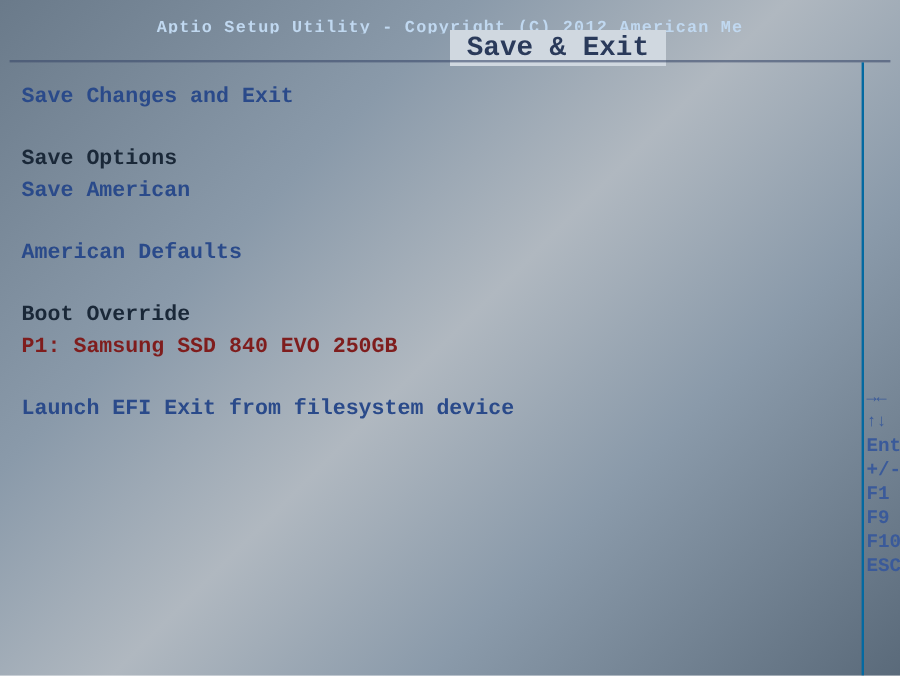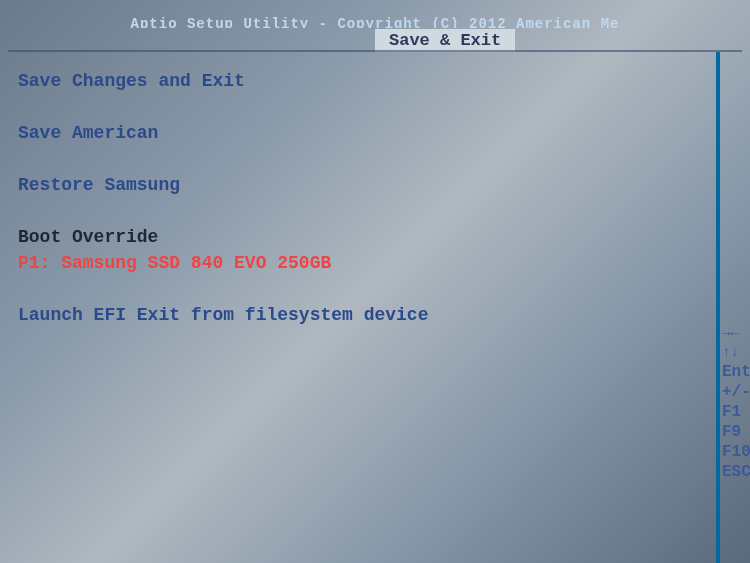--- a/index.html
+++ b/index.html
@@ -35,50 +35,50 @@
     }
     .tab-row {
       display: flex;
       position: absolute;
       left: 0;
     }
     .tab {
       padding: 2px 10px;
       color: #1a2838;
       opacity: 0.35;
-      font-size: 17px;
+      font-size: 23px;
     }
     .tab.active {
       background: #d0d8e0;
       color: #2a3a5a;
       opacity: 1;
       padding: 2px 14px;
       margin-left: 375px;
     }
     .main-area {
       display: flex;
       height: calc(100% - 52px);
     }
     .content {
       flex: 1;
       padding: 16px 18px;
-      border-right: 4px solid #0369a1;
+      border-right: 2px solid #0369a1;
       position: relative;
     }
     .menu-item {
       color: #2a4a8a;
       line-height: 26px;
       cursor: pointer;
     }
     .section-header {
       color: #1a2838;
       line-height: 26px;
     }
     .menu-item.selected {
-      color: #ef4444;
+      color: #7f1d1d;
     }
     .spacer {
       height: 26px;
     }
     .sidebar {
       width: 30px;
       padding-top: 270px;
       color: #3a5a9a;
       font-size: 16px;
       line-height: 20px;
@@ -114,23 +114,24 @@
     <div class="tab active">Save &amp; Exit</div>
   </div>
 </div>
 
 <div class="border-top"></div>
 
 <div class="main-area">
   <div class="content">
     <div class="menu-item">Save Changes and Exit</div>
     <div class="spacer"></div>
+    <div class="section-header">Save Options</div>
     <div class="menu-item">Save American</div>
     <div class="spacer"></div>
-    <div class="menu-item">Restore Samsung</div>
+    <div class="menu-item">American Defaults</div>
     <div class="spacer"></div>
     <div class="section-header">Boot Override</div>
     <div class="menu-item selected">P1: Samsung SSD 840 EVO 250GB</div>
     <div class="spacer"></div>
     <div class="menu-item">Launch EFI Exit from filesystem device</div>
   </div>
 
   <div class="sidebar">
     <div class="sidebar-line arrows">→←</div>
     <div class="sidebar-line arrows">↑↓</div>

